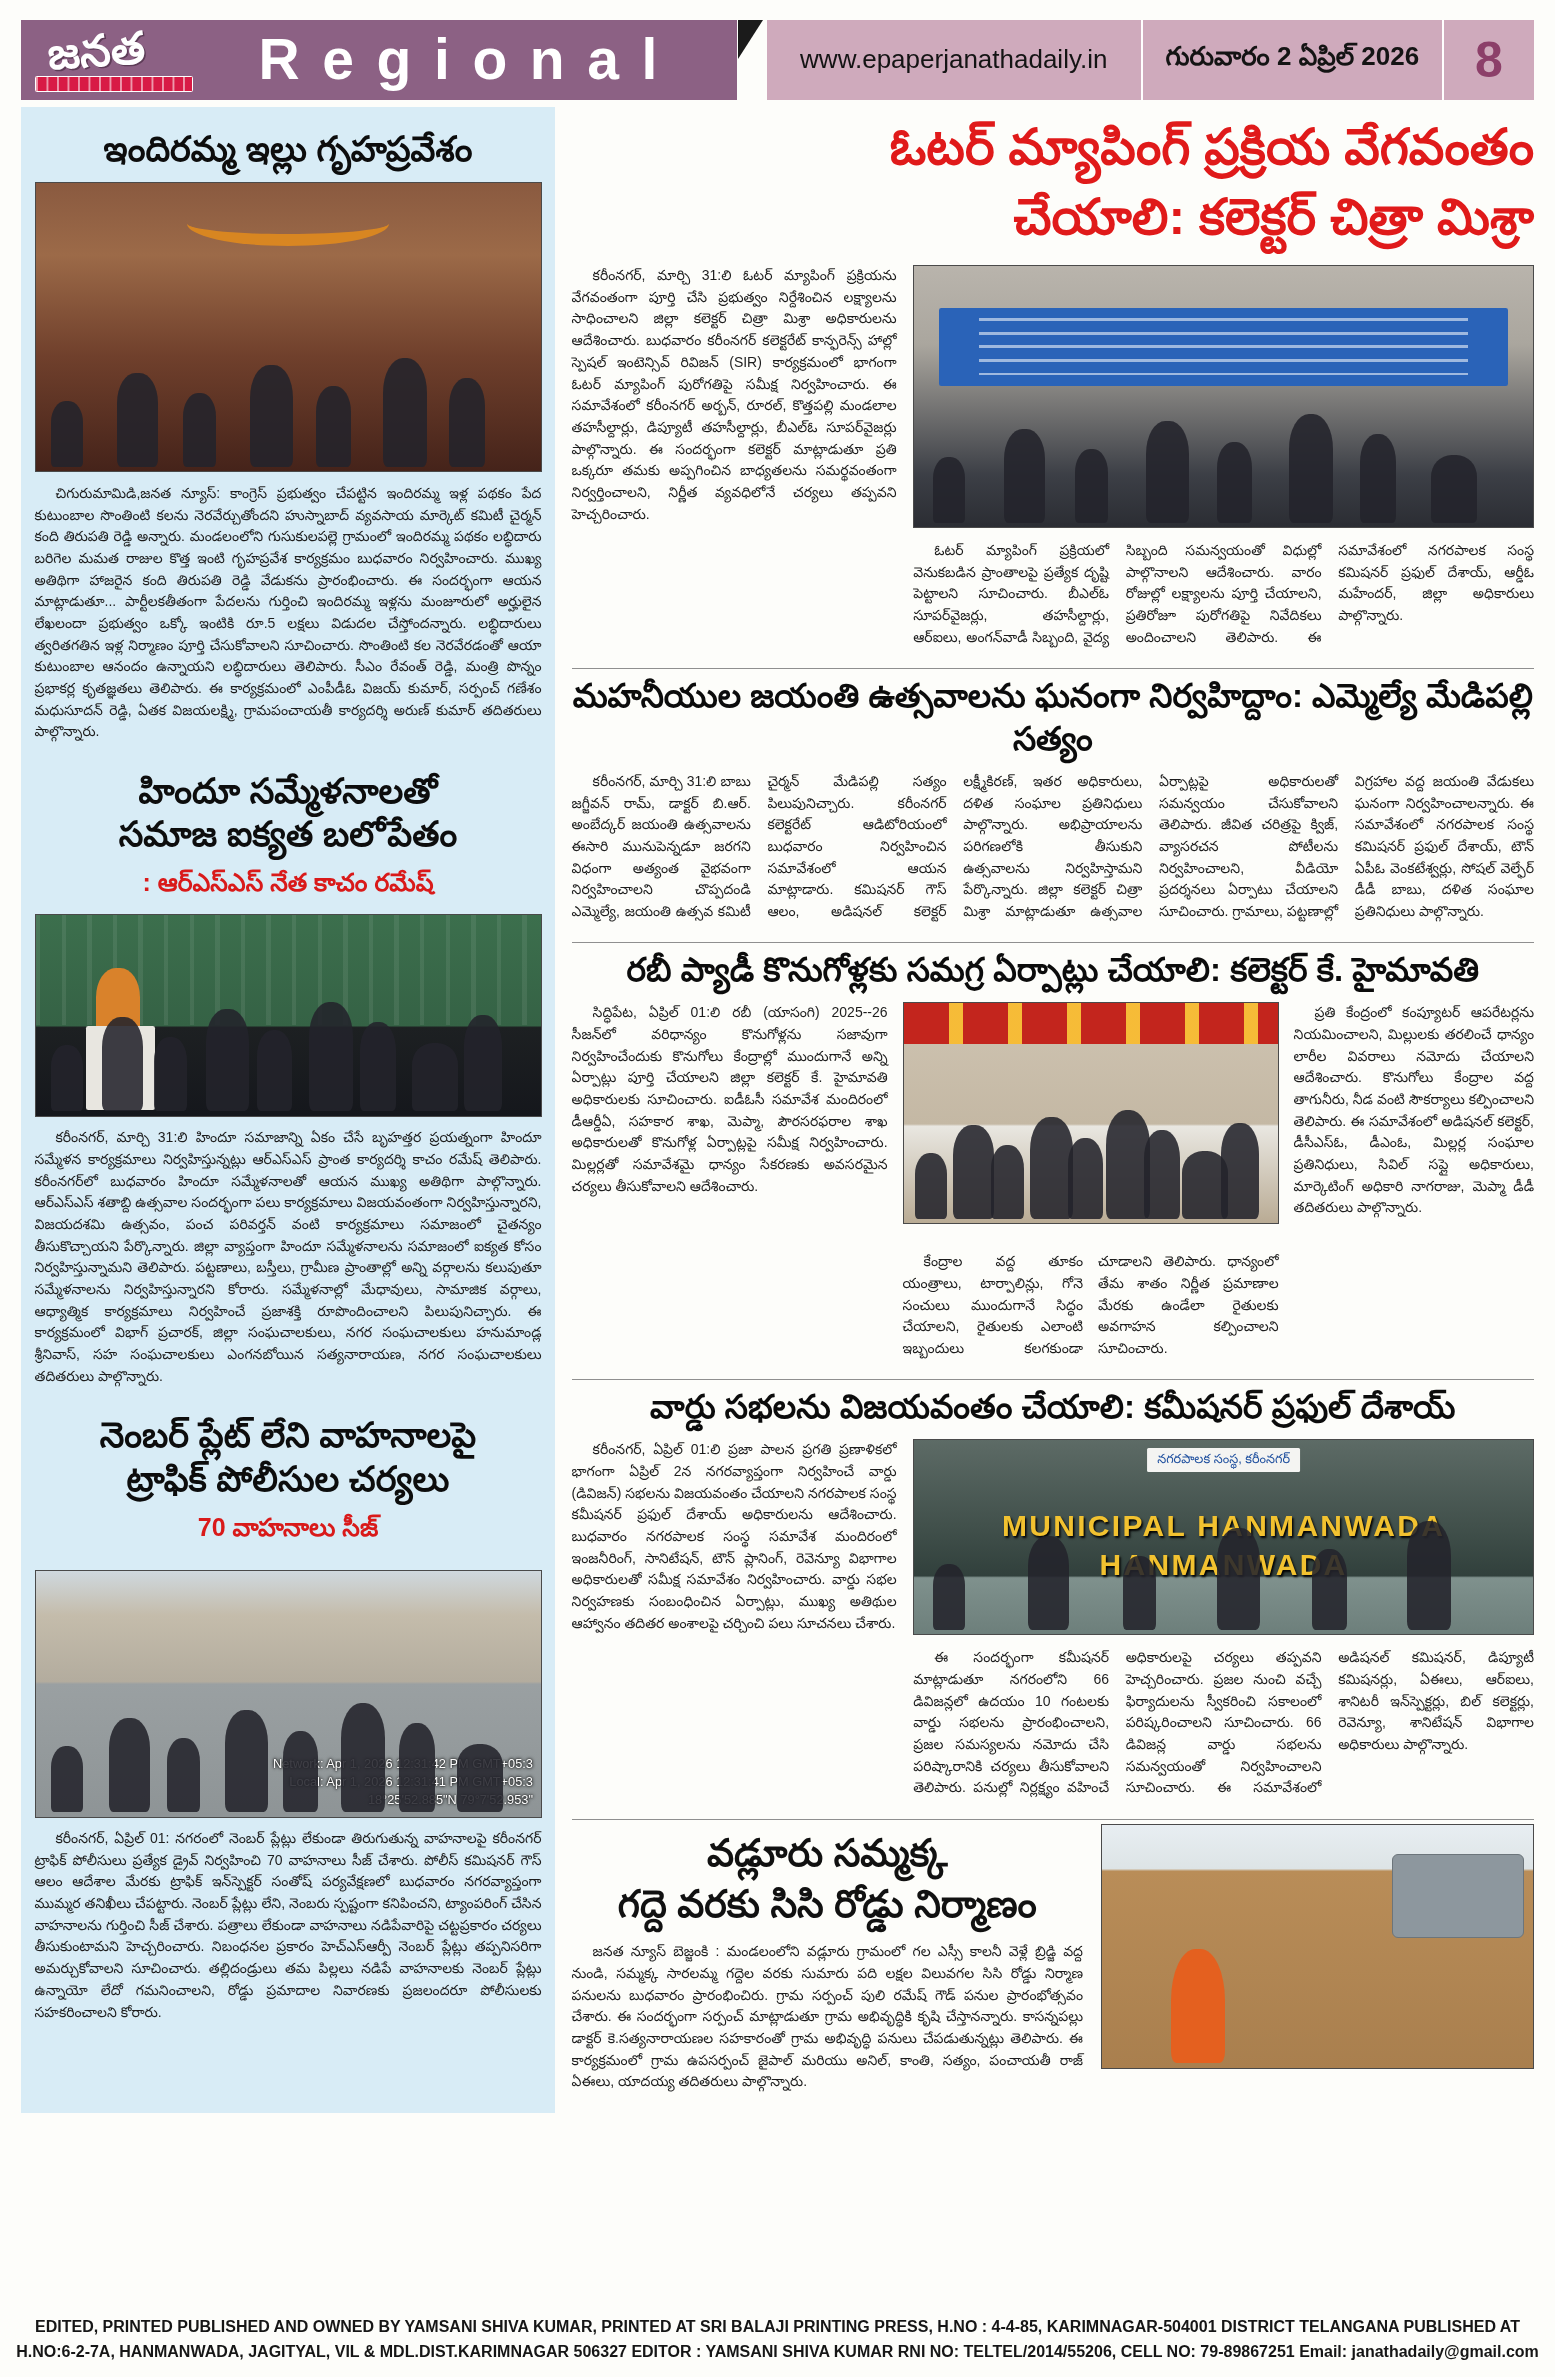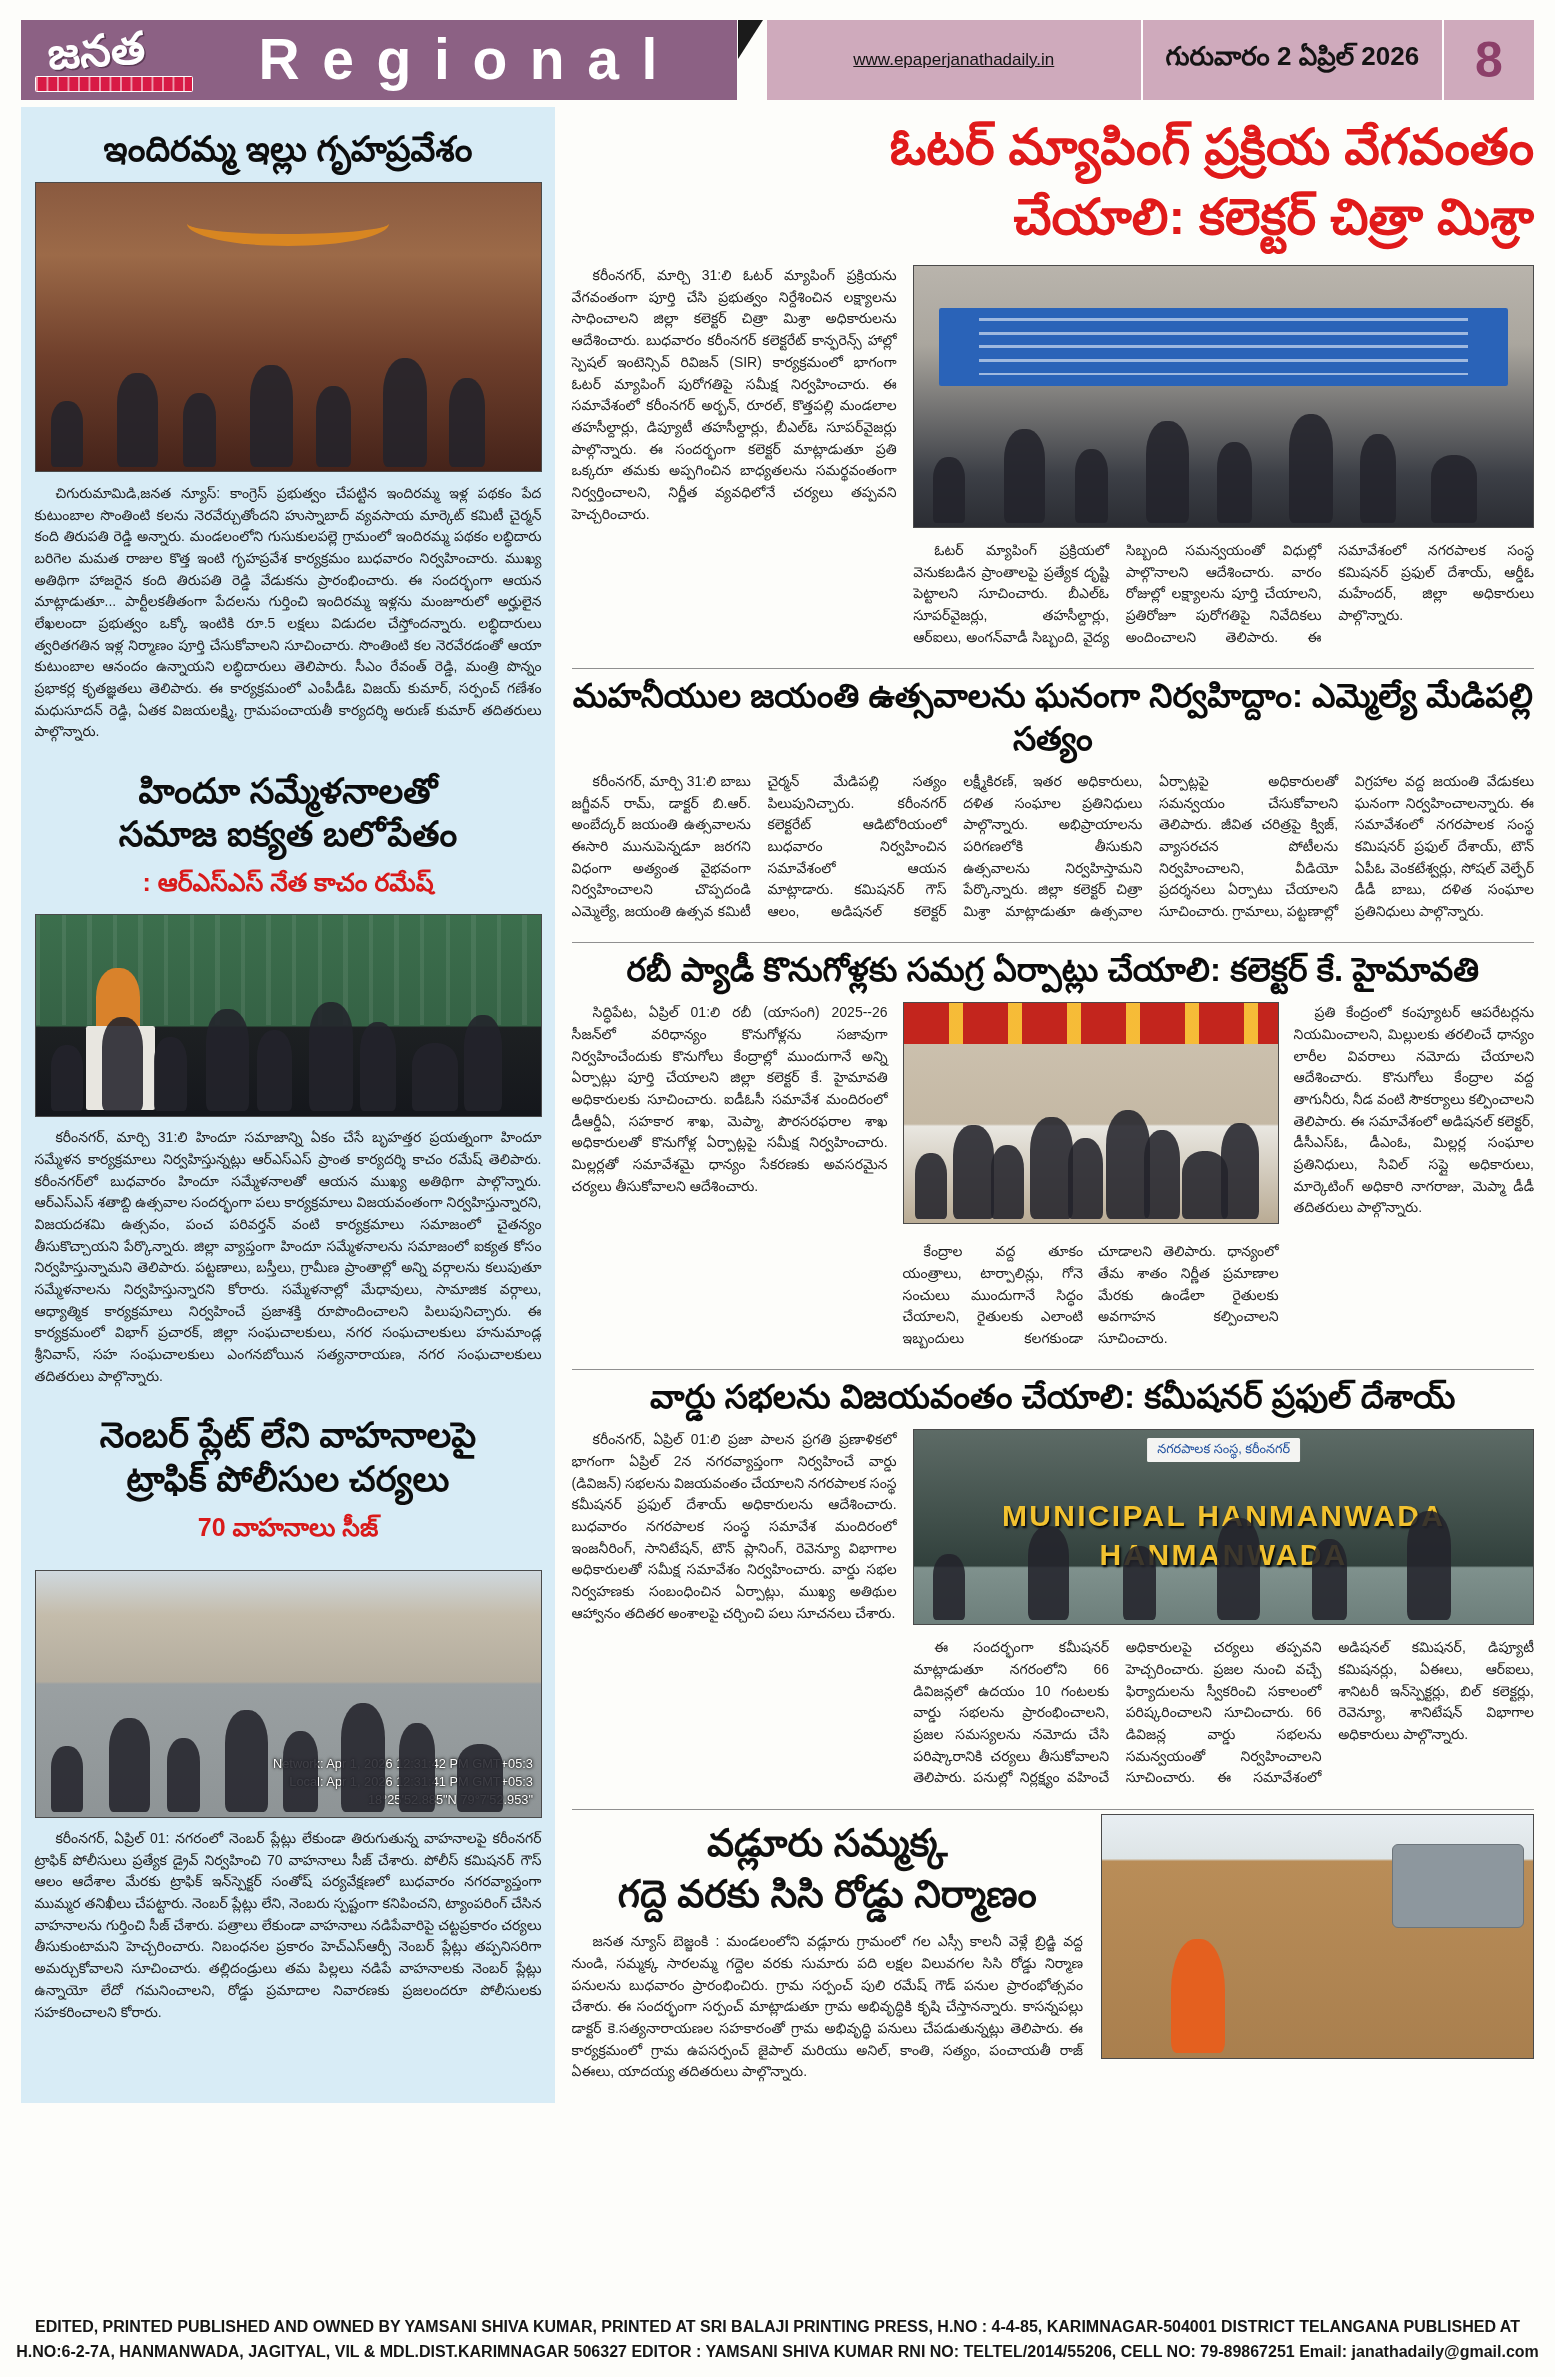--- a/index.html
+++ b/index.html
@@ -18,21 +18,21 @@
   .logo-ribbon{position:absolute;left:13.5px;bottom:7.5px;width:158px;height:16.6px;background:#d81a45;
                border:0.8px solid #fff;border-radius:1.5px;
                background-image:linear-gradient(90deg,rgba(255,255,255,.55) 1.5px,transparent 1.5px);
                background-size:10.5px 100%;}
   .regional{flex:1;text-align:center;color:#ffffff;font-weight:700;font-size:57px;letter-spacing:22.6px;
             padding-right:7.5px;line-height:1;}
   .notch{position:absolute;right:-25.6px;top:0;width:0;height:0;border-top:39px solid #1b1b1b;
          border-right:25.6px solid transparent;z-index:3;}
   .mast-info{flex:1;margin-left:30px;background:#cfaabc;display:flex;align-items:stretch;}
   .mi-cell{display:flex;align-items:center;justify-content:center;color:#141414;}
-  .mi-web{flex:1.25;font-size:17px;text-decoration:underline;}
+  .mi-web{flex:1.25;font-size:26px;}
   .mi-date{flex:1;font-size:26px;font-weight:700;}
   .mi-page{flex:0 0 90px;font-size:50px;font-weight:700;color:#8c3f69;}
   .mi-div{width:2.3px;background:#ffffff;}
 
   
   .content{display:grid;grid-template-columns:534px 1fr;gap:16.6px;padding:0 21px;}
   .leftcol{background:#d8ecf6;padding:12px 13.5px 18px 13.5px;}
   .maincol{padding-top:1.5px;}
 
   .story{margin-bottom:25.6px;}
@@ -44,21 +44,21 @@
   .sec + .sec,.sep-top{border-top:0.8px solid #8f8f8f;padding-top:4px;}
   .mainhead{margin:3px 0 13.5px 0;text-align:right;color:#e01a1a;font-size:50px;line-height:1.4;font-weight:700;}
   .sechead{margin:1.5px 0 10.5px 0;text-align:center;color:#0c0c0c;font-size:33px;line-height:1.3;font-weight:700;}
   .vadhead{margin:4.5px 0 9px 0;text-align:center;color:#111;font-size:38px;line-height:1.35;font-weight:700;}
 
   .voter-grid{display:grid;grid-template-columns:325px 1fr;column-gap:16.6px;}
   .rabi-grid{display:grid;grid-template-columns:316px 376px 1fr;column-gap:15px;}
   .ward-grid{display:grid;grid-template-columns:325px 1fr;column-gap:16.6px;}
   .vad-grid{display:grid;grid-template-columns:1fr 433px;column-gap:18px;}
   .below3{column-count:3;column-gap:16.6px;margin-top:12px;}
-  .below2{column-count:2;column-gap:15px;margin-top:17px;}
+  .below2{column-count:2;column-gap:15px;margin-top:27px;}
   .cols5{column-count:5;column-gap:16.6px;}
   .colbody{margin-top:0;}
 
   
   .photo{position:relative;border:0.8px solid #4a4a4a;overflow:hidden;width:100%;}
   .fig{position:absolute;bottom:4.5px;background:#23232b;opacity:.88;
        border-radius:45% 45% 10% 10% / 32% 32% 8% 8%;}
   .p1{height:290px;background:linear-gradient(180deg,#8a5a40 0%,#9c6a48 25%,#70402c 60%,#45231a 100%);}
   .p1 .garland{position:absolute;top:6%;left:30%;width:40%;height:45px;border-radius:0 0 50% 50%;
        border-bottom:12px solid #e08a1e;opacity:.9;}

